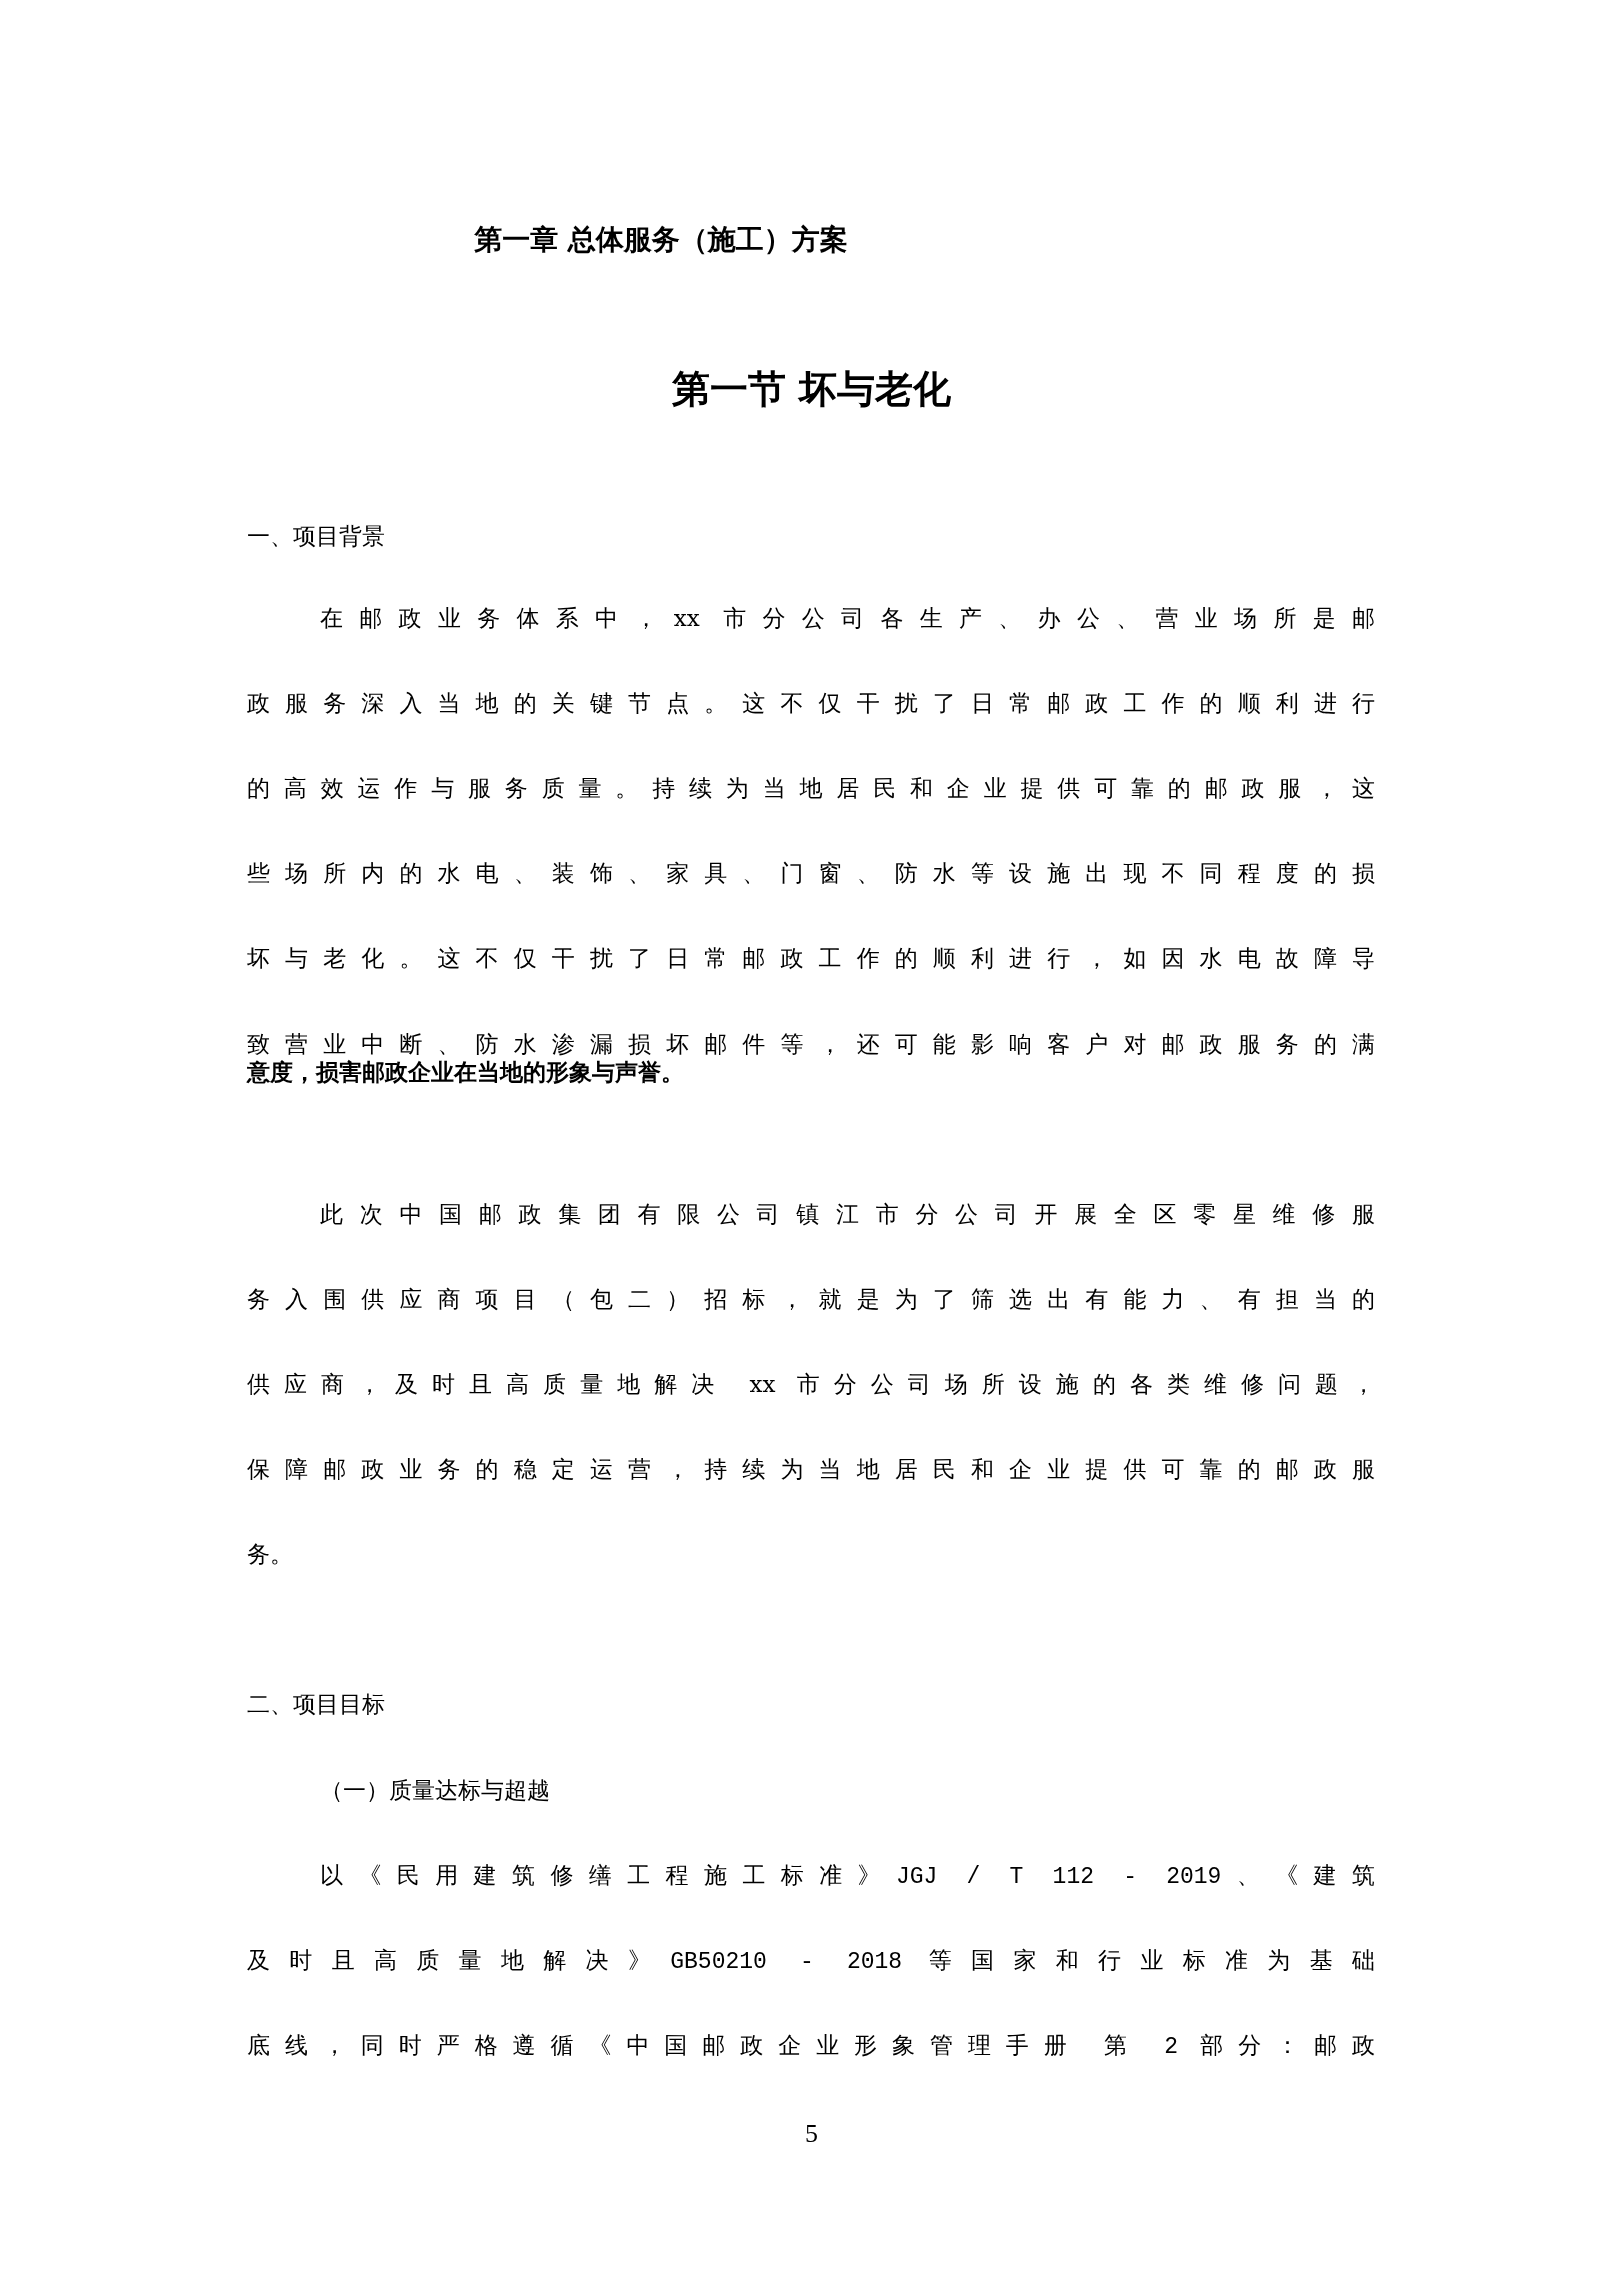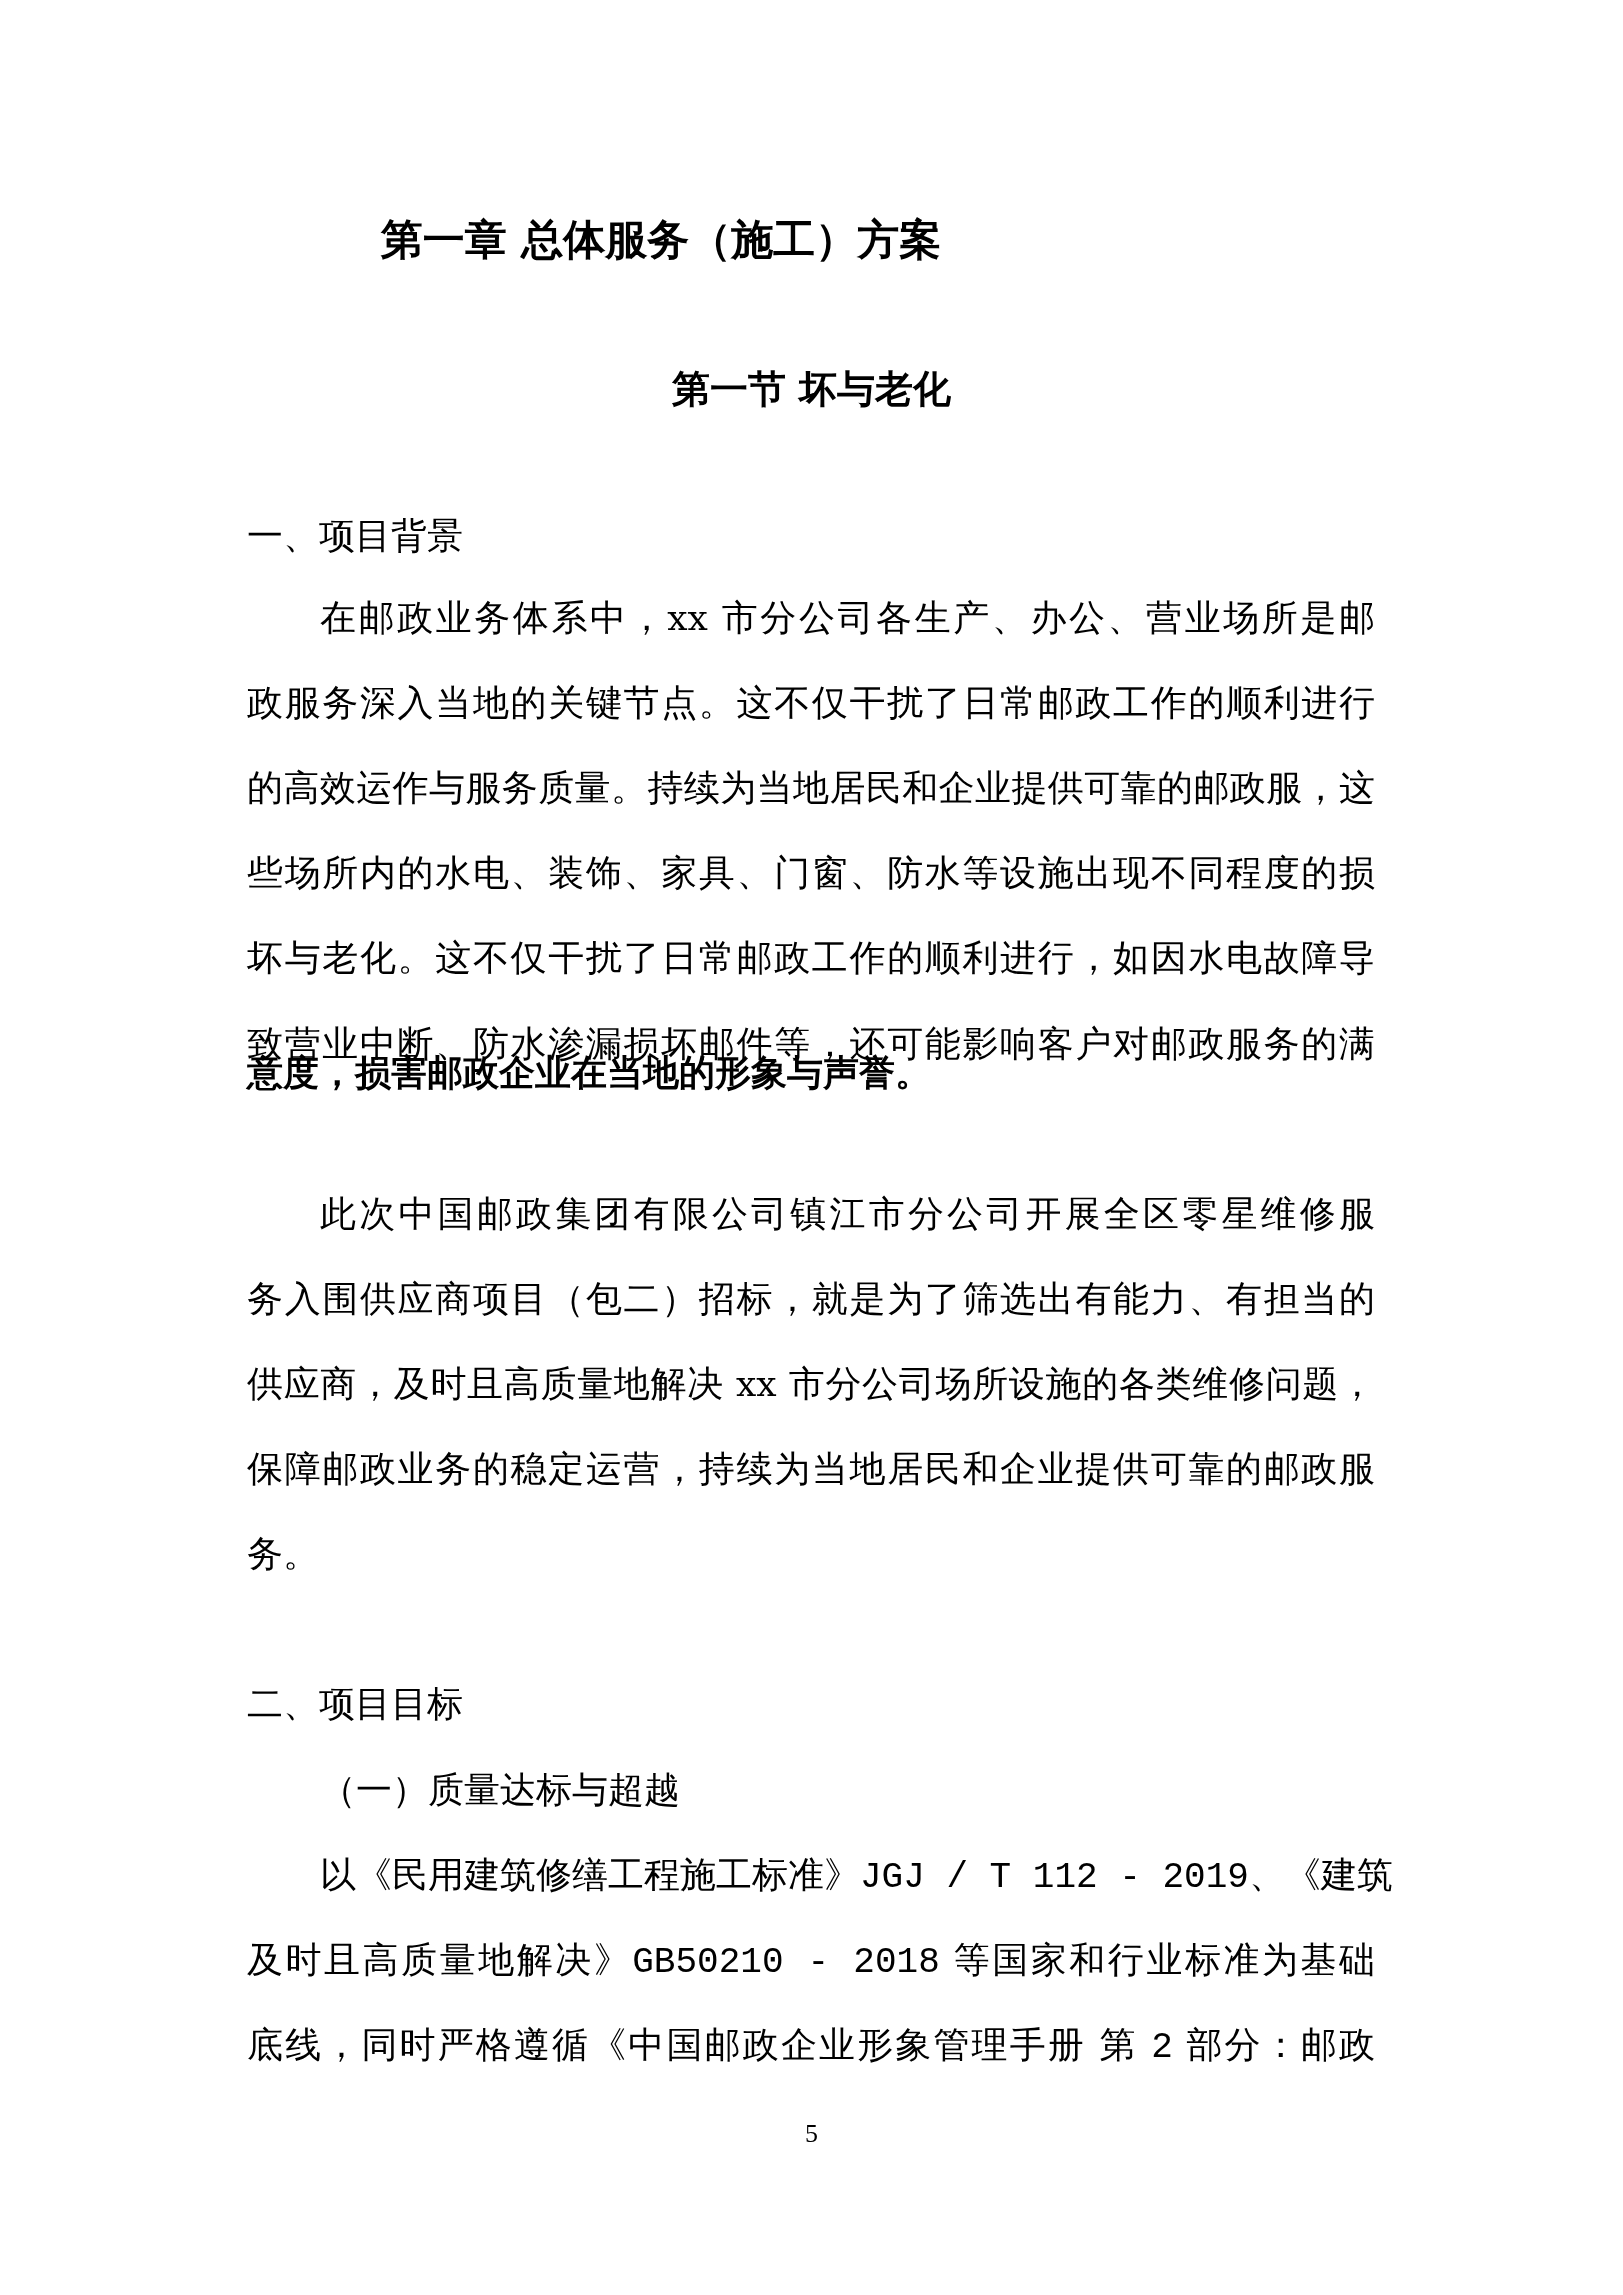--- a/index.html
+++ b/index.html
@@ -1,23 +1,23 @@
 <!DOCTYPE html>
 <html style="font-size:10.5px"><head>
 <meta charset="utf-8">
 <style>
   html, body { margin: 0; padding: 0; background: #ffffff; }
   body { width: 1623px; height: 2295px; position: relative; overflow: hidden;
          font-family: "DejaVu Serif", "Liberation Serif", serif; color: #000; }
   .page { position: absolute; left: 0; top: 0; width: 1623px; height: 2295px; background: #fff; }
   .chapter-title { position: absolute; left: 0; width: 1322px; top: 208px; text-align: center;
-         font-family: "DejaVu Sans", "Liberation Sans", sans-serif; font-weight: bold; font-size: 42px; line-height: 63px; }
+         font-family: "DejaVu Sans", "Liberation Sans", sans-serif; font-weight: bold; font-size: 28px; line-height: 63px; }
   .section-title { position: absolute; left: 0; width: 1623px; top: 361px; text-align: center;
          font-family: "DejaVu Sans", "Liberation Sans", sans-serif; font-weight: bold; font-size: 38px; line-height: 56px; }
-  .line { position: absolute; left: 247px; width: 1128px; height: 52px; font-size: 36px; line-height: 52px;
+  .line { position: absolute; left: 247px; width: 1128px; height: 52px; font-size: 23px; line-height: 52px;
           white-space: nowrap; }
   .line.full { text-align: justify; text-align-last: justify; }
   .line.indent { left: 320px; width: 1055px; }
   .line .m { font-family: "Liberation Mono", "DejaVu Sans Mono", monospace; }
   .page-number { position: absolute; left: 0; width: 1623px; top: 2118px; text-align: center;
                  font-family: "Liberation Serif", serif; font-size: 26px; line-height: 31px; }
 </style>
 </head>
 <body>
 

